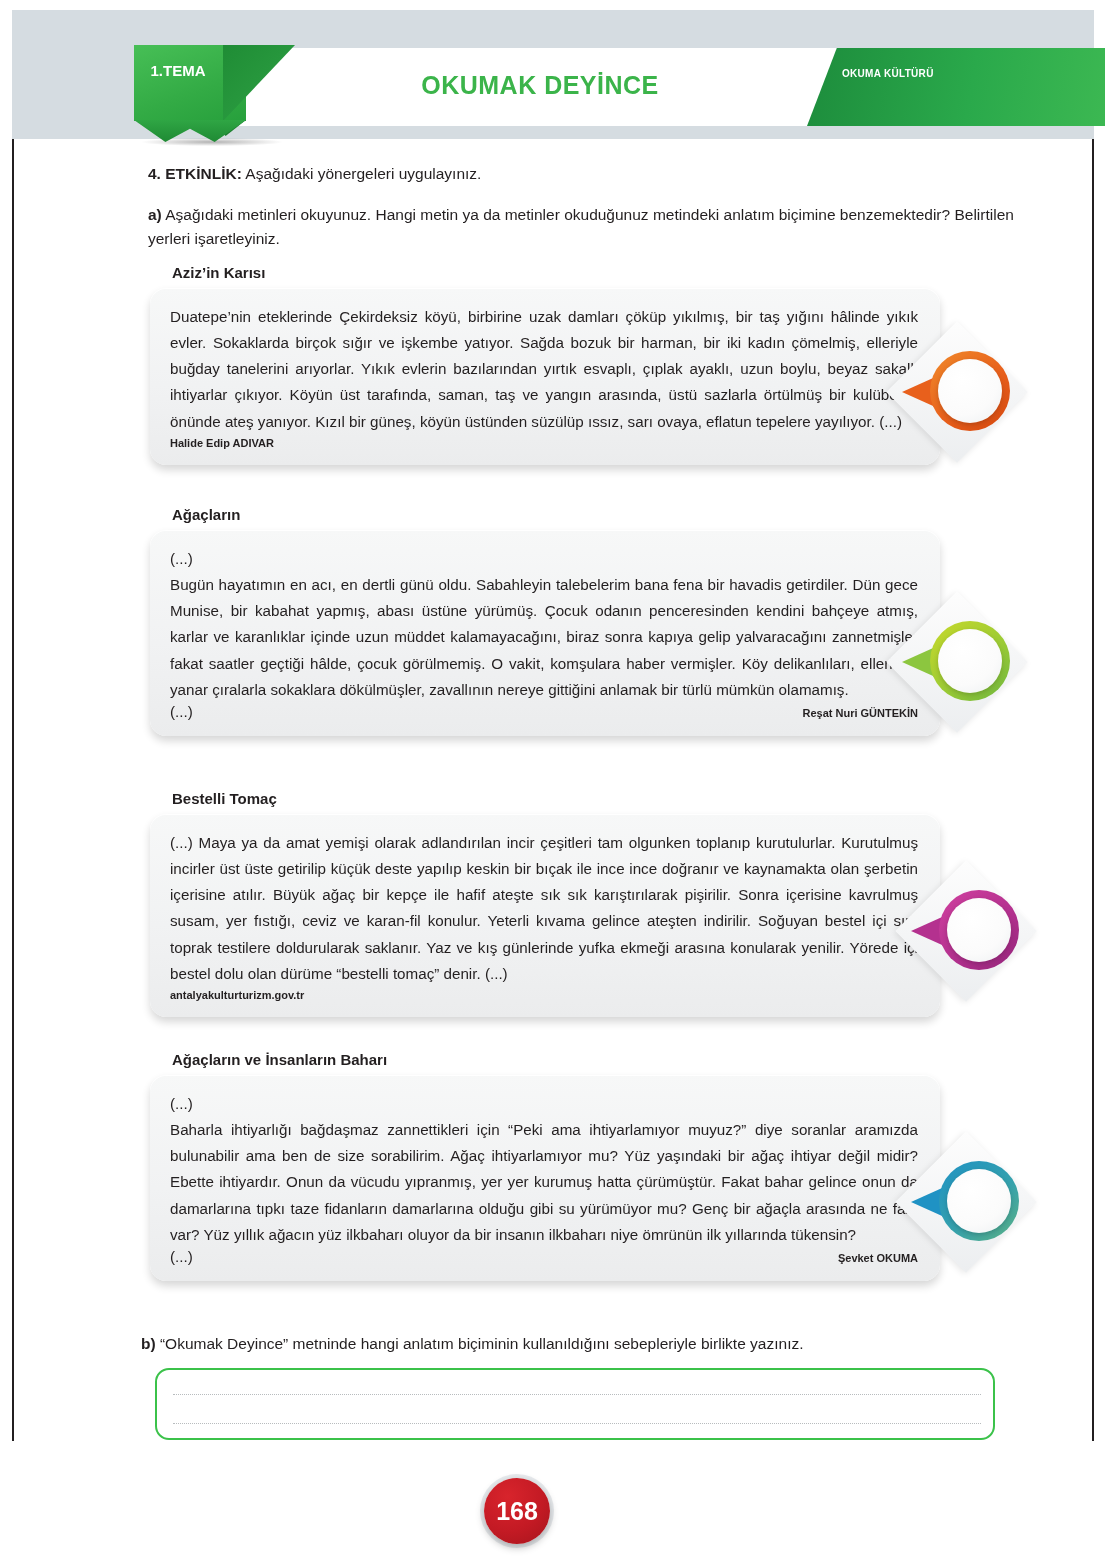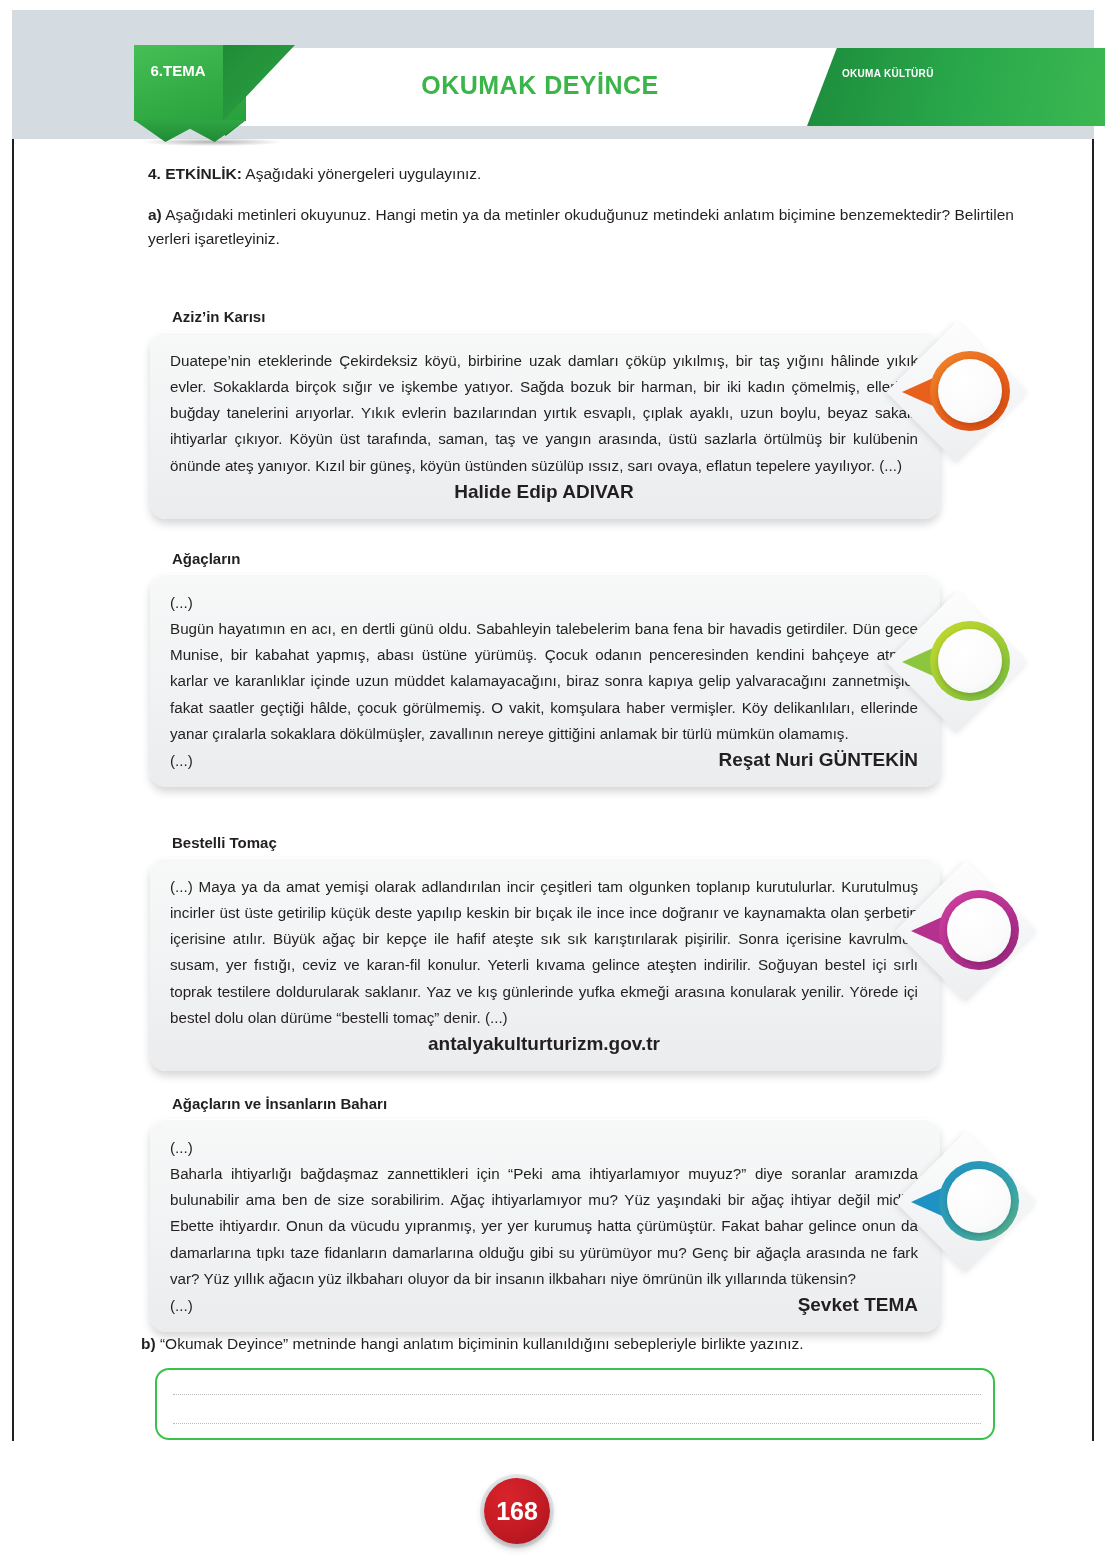--- a/index.html
+++ b/index.html
@@ -159,21 +159,21 @@
     left: 148px;
     top: 203px;
     width: 878px;
     font-size: 15.5px;
     color: #231f20;
     line-height: 1.58;
   }
   .prompt-a b { font-weight: bold; }
 
   
-  .block { position: absolute; left: 150px; width: 790px; margin-top: 44px; }
+  .block { position: absolute; left: 150px; width: 790px; }
   .block-title {
     font-size: 15px;
     font-weight: bold;
     color: #231f20;
     margin-left: 22px;
     margin-bottom: 7px;
   }
   .block-body {
     position: relative;
     background: linear-gradient(180deg, #f7f8f8 0%, #f1f2f3 55%, #ebeced 100%);
@@ -193,24 +193,24 @@
   }
   .block-text {
     font-size: 15.2px;
     line-height: 1.72;
     color: #231f20;
     text-align: justify;
     margin: 0;
   }
   .block-text .ellip { display: block; text-align: left; }
   .block-author {
-    font-size: 19px;
-    font-weight: bold;
-    color: #231f20;
-    text-align: center;
+    font-size: 11px;
+    font-weight: bold;
+    color: #231f20;
+    text-align: left;
     margin-top: 2px;
   }
   .author-row {
     display: flex;
     justify-content: space-between;
     align-items: baseline;
   }
   .author-row .ellip { font-size: 15.2px; color: #231f20; }
 
   
@@ -303,21 +303,21 @@
 
   <div class="header-band">
     <div class="header-white"></div>
     <div class="header-right"></div>
     <div class="tema-shadow"></div>
     <div class="tema-tab"></div>
     <div class="tema-fold-top"></div>
     <div class="tema-fold-right"></div>
     <div class="tema-fold-bottom"></div>
   </div>
-  <div class="tema-label">6.TEMA</div>
+  <div class="tema-label">1.TEMA</div>
   <div class="header-title">OKUMAK DEYİNCE</div>
   <div class="header-right-label">OKUMA KÜLTÜRÜ</div>
 
   <div class="frame-line-left"></div>
   <div class="frame-line-right"></div>
 
   <div class="content">
 
     <div class="activity-title">
       <b>4. ETKİNLİK:</b><span> Aşağıdaki yönergeleri uygulayınız.</span>
@@ -383,21 +383,21 @@
 
     <div class="block" style="top:1051px;">
       <div class="block-title">Ağaçların ve İnsanların Baharı</div>
       <div class="block-body">
         <div class="block-text">
             <span class="ellip">(...)</span>
           </div>
         <p class="block-text">Baharla ihtiyarlığı bağdaşmaz zannettikleri için “Peki ama ihtiyarlamıyor muyuz?” diye soranlar aramızda bulunabilir ama ben de size sorabilirim. Ağaç ihtiyarlamıyor mu? Yüz yaşındaki bir ağaç ihtiyar değil midir? Ebette ihtiyardır. Onun da vücudu yıpranmış, yer yer kurumuş hatta çürümüştür.  Fakat bahar gelince onun da damarlarına tıpkı taze fidanların damarlarına olduğu gibi su yürümüyor mu?  Genç bir ağaçla arasında ne fark var? Yüz yıllık ağacın yüz ilkbaharı oluyor da bir insanın ilkbaharı niye ömrünün ilk yıllarında tükensin?</p>
         <div class="author-row">
           <span class="ellip">(...)</span>
-          <span class="block-author">Şevket TEMA</span>
+          <span class="block-author">Şevket OKUMA</span>
         </div>
       </div>
     </div>
     <div class="ornament" style="left:905px; top:1141px;">
       <div class="orn-diamond"></div>
       <svg class="orn-tri" viewBox="0 0 40 40">
         <polygon points="0,20 40,2 40,38" fill="#1f92c4"></polygon>
       </svg>
       <div class="orn-ring" style="background:linear-gradient(140deg,#1f92c4 0%,#35a1ad 55%,#5cb184 100%);"></div>
       <div class="orn-ring-inner"></div>

